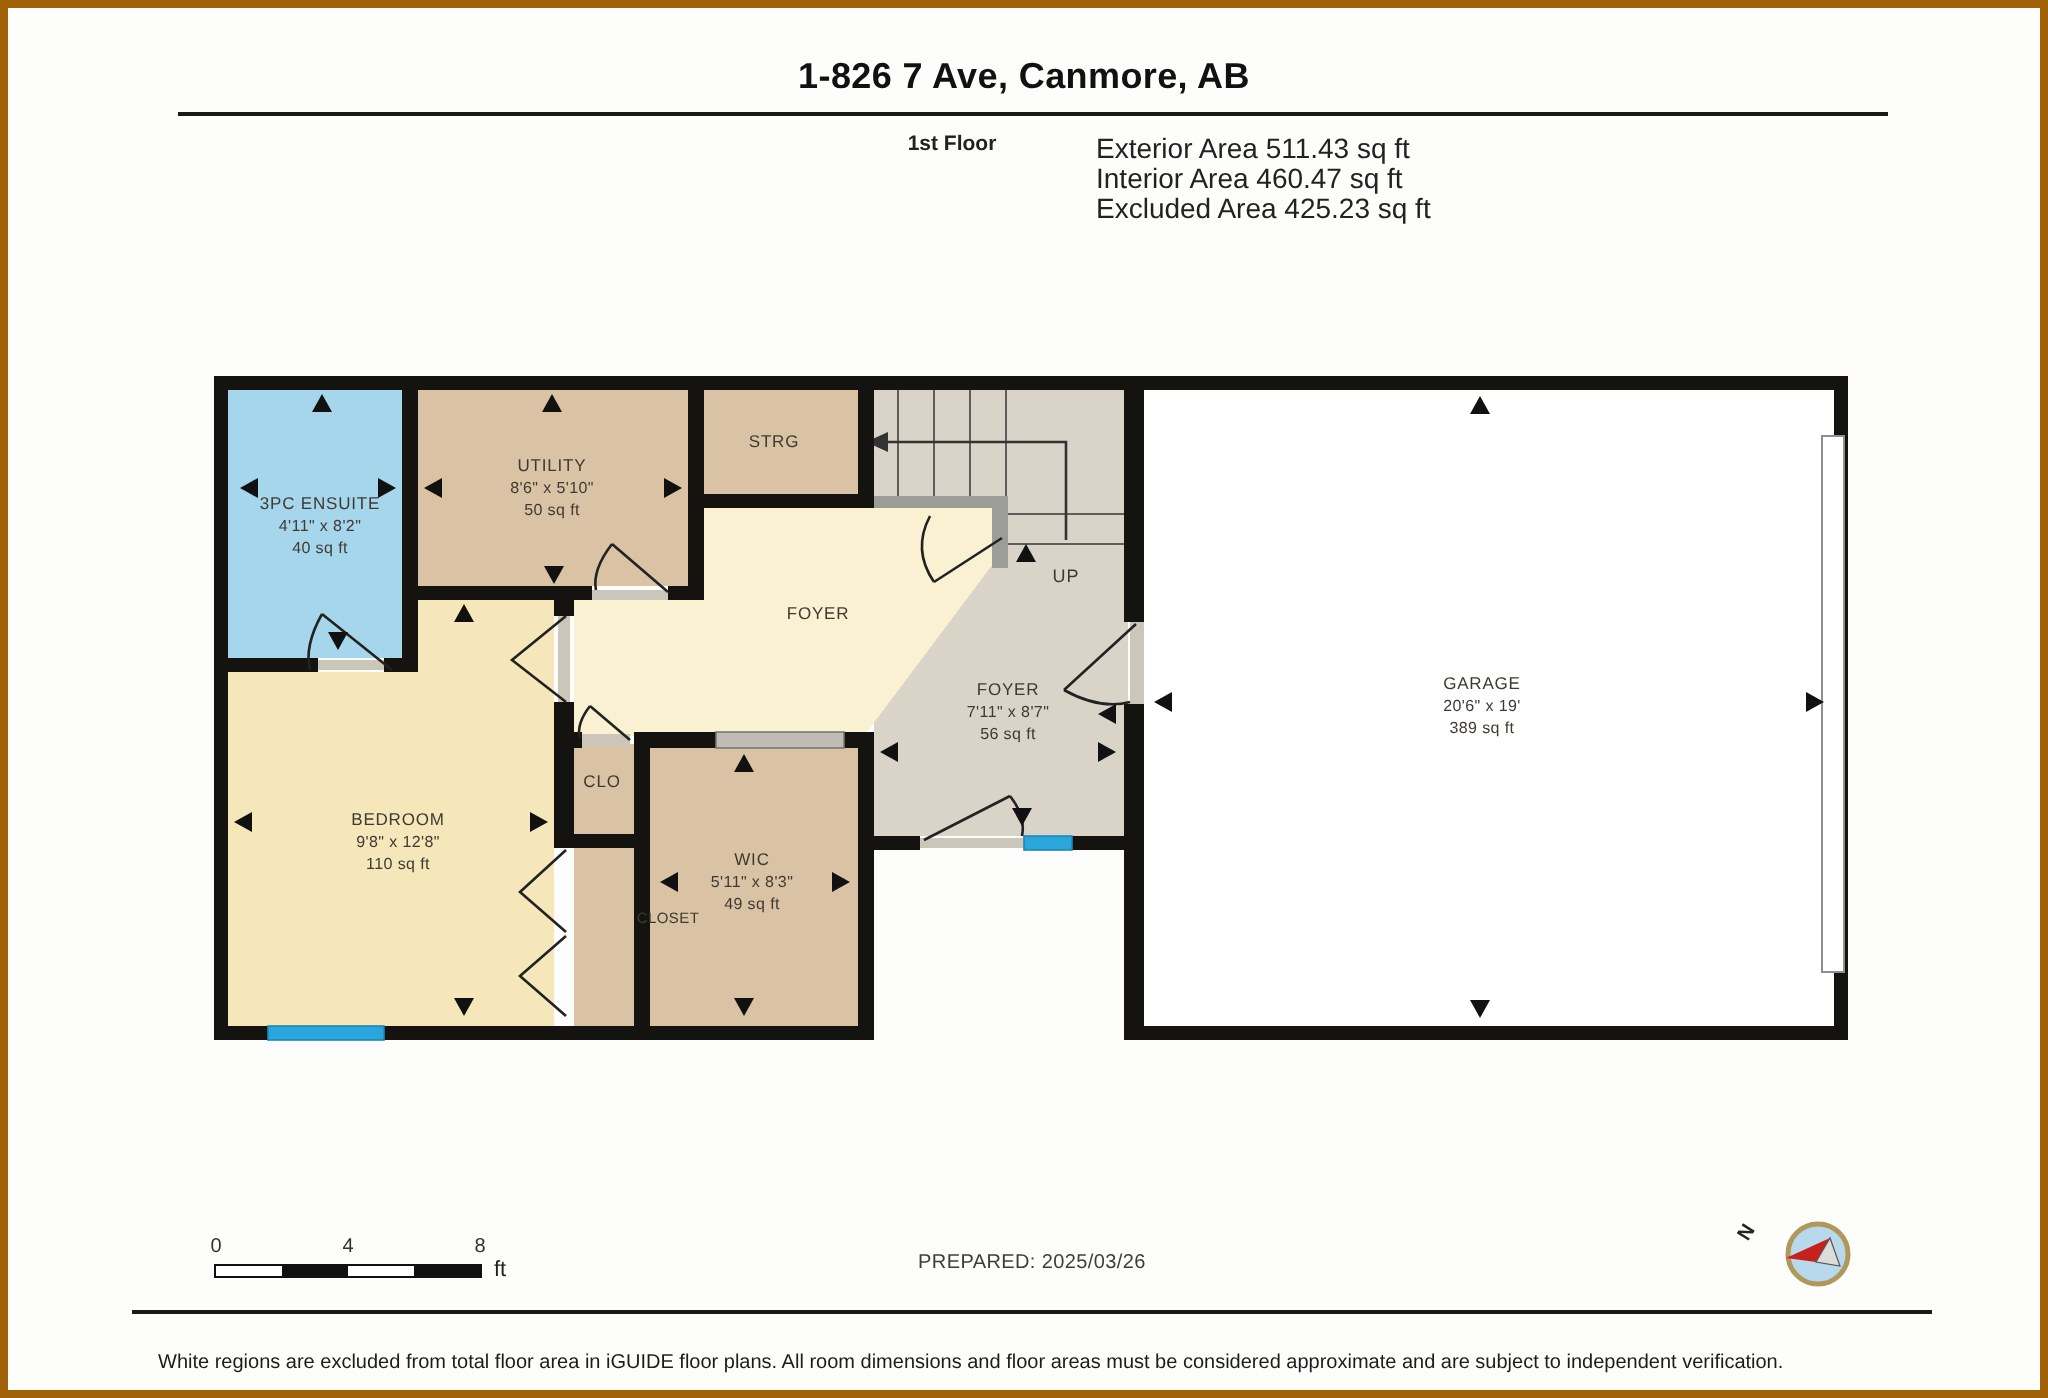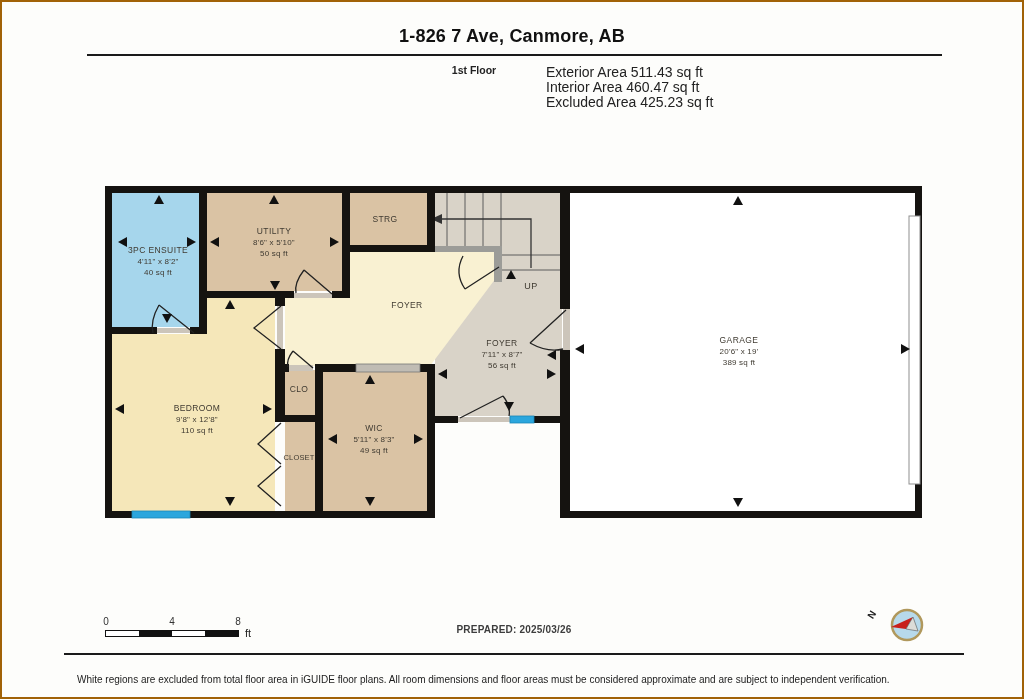--- a/index.html
+++ b/index.html
@@ -1,42 +1,42 @@
 <!DOCTYPE html>
 <html><head>
 <meta charset="utf-8">
 <style>
   html,body{margin:0;padding:0;background:#e8e8e8;}
   .page{
     position:relative;width:1024px;height:699px;background:#fdfdfb;
     font-family:"Liberation Sans", sans-serif;overflow:hidden;
-    border:2px solid #a16207;box-sizing:border-box;margin:0 auto;
+    border:4px solid #a16207;box-sizing:border-box;margin:0 auto;
   }
   .abs{position:absolute;}
   .title{
     left:0;top:24px;width:100%;text-align:center;
     font-size:18px;font-weight:700;color:#111;letter-spacing:.2px;
   }
   .hr-top{left:85px;top:52px;width:855px;height:2px;background:#1a1a1a;}
   .hr-bottom{left:62px;top:651px;width:900px;height:2px;background:#1a1a1a;}
   .floor-label{left:430px;top:62px;width:84px;text-align:center;font-size:10.5px;font-weight:700;color:#222;}
   .area-row{left:544px;font-size:14px;color:#222;}
   .plan-svg{left:0;top:0;}
   .room-label{
     transform:translate(-50%,-50%);text-align:center;color:#3f3a31;
     font-size:8.5px;line-height:11px;letter-spacing:.4px;white-space:nowrap;
   }
   .room-label .rdims,.room-label .rarea{font-size:8px;letter-spacing:.2px;}
-  .room-label.small{font-size:7.5px;letter-spacing:.2px;}
+  .room-label.small{font-size:7.5px;letter-spacing:.2px;margin-left:33px;}
   .up-label{transform:translate(-50%,-50%);font-size:9px;color:#3f3a31;letter-spacing:.5px;}
   .scale-tick{transform:translate(-50%,0);font-size:10px;color:#333;top:614px;}
   .scale-bar{left:103px;top:628px;width:134px;height:7px;border:1px solid #111;box-sizing:border-box;display:flex;}
   .scale-bar .seg{flex:1;}
   .scale-unit{left:243px;top:625px;font-size:11px;color:#222;}
-  .prepared{left:380px;top:622px;width:264px;text-align:center;font-size:10px;font-weight:700;color:#3d3d3d;letter-spacing:.2px;}
+  .prepared{left:380px;top:622px;width:264px;text-align:center;font-size:10px;font-weight:400;color:#3d3d3d;letter-spacing:.2px;}
   .footer-text{left:75px;top:672px;width:900px;font-size:10px;color:#1c1c1c;}
   .north-n{left:866px;top:607px;font-size:10px;font-weight:700;color:#222;transform:rotate(-58deg);}
 </style>
 </head>
 <body>
 
 <div class="page">
 
   <div class="abs title">1-826 7 Ave, Canmore, AB</div>
   <div class="abs hr-top"></div>

